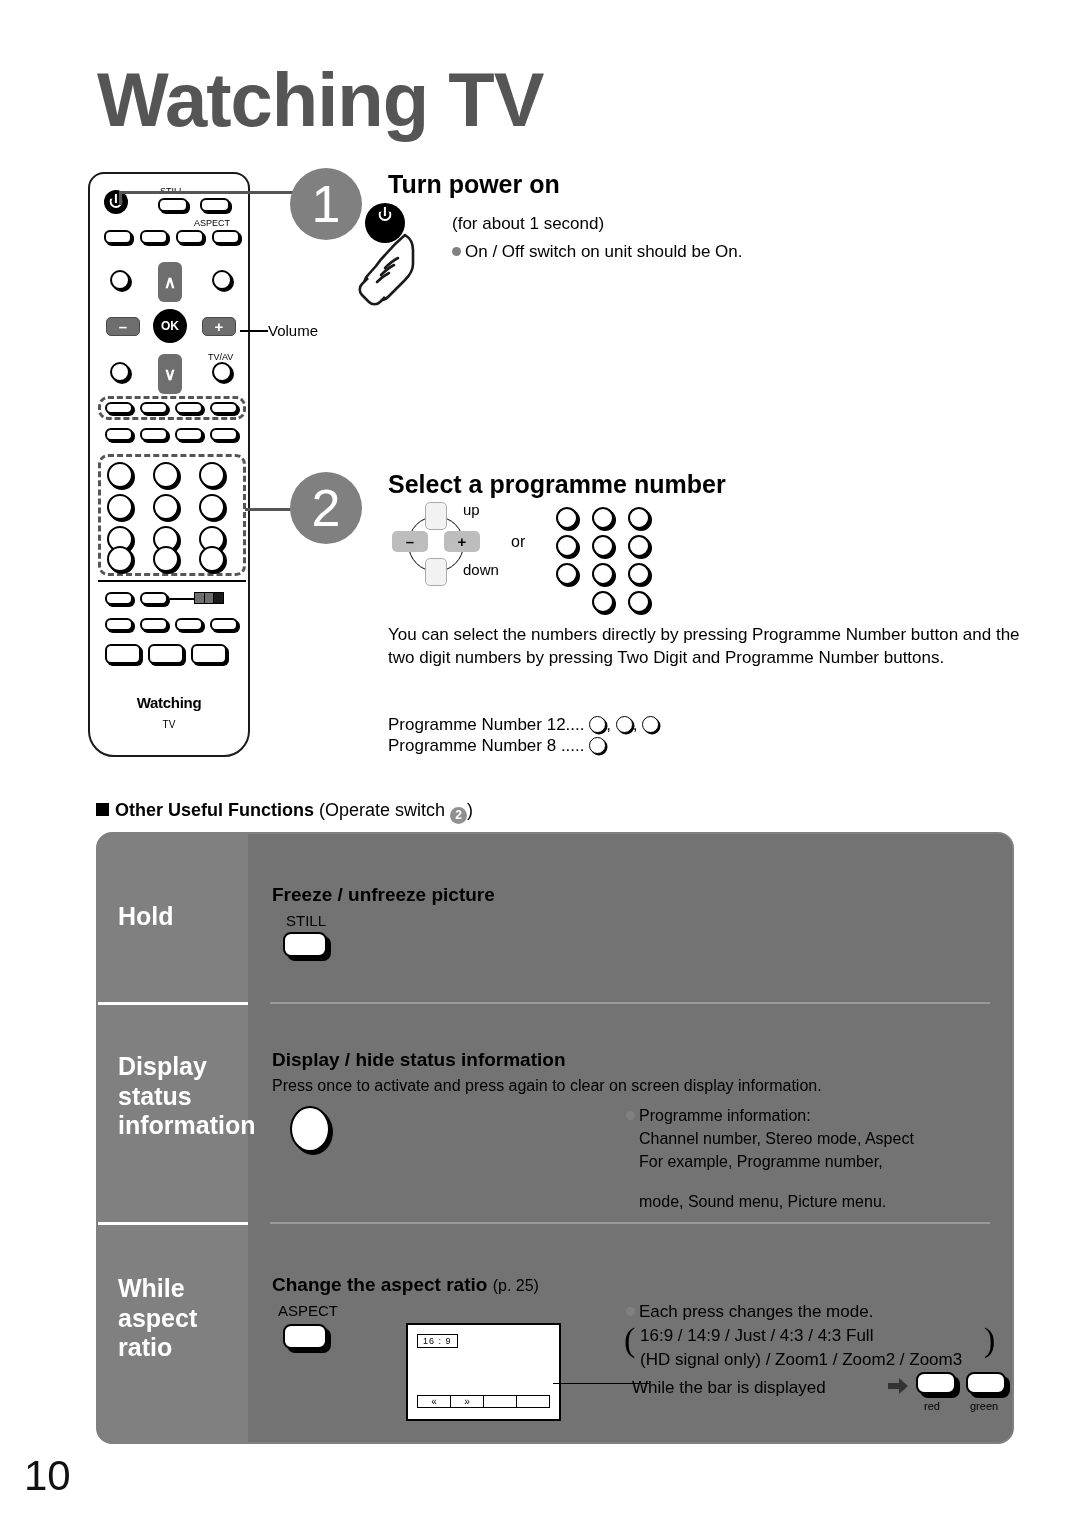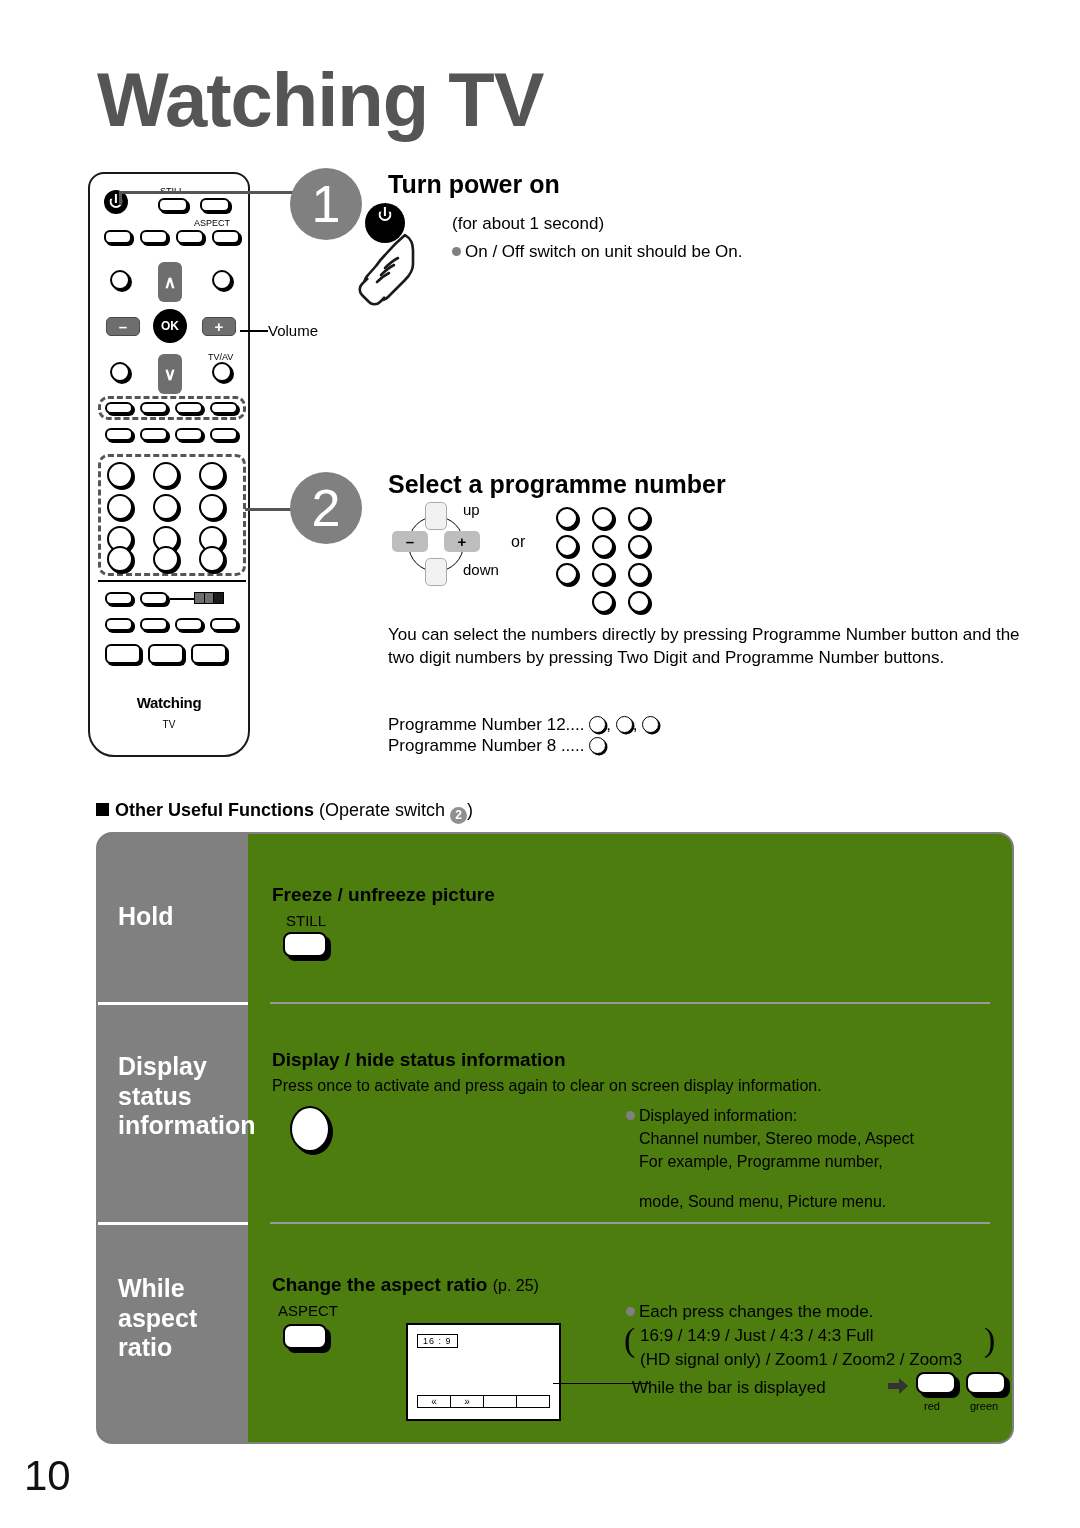--- a/index.html
+++ b/index.html
@@ -200,21 +200,21 @@
     font-size:12px;font-weight:bold;
     text-align:center;line-height:17px;
     vertical-align:-3px;
   }
 
   .func-table{
     position:absolute;left:96px;top:832px;
     width:918px;height:612px;
     border:2.5px solid #808080;
     border-radius:16px;
-    background:#4d7c0f;
+    background:#737373;
   }
   .func-side{
     position:absolute;left:0;top:0;
     width:150px;height:100%;
     background:#808080;
     border-radius:14px 0 0 14px;
   }
   .side-label{
     position:absolute;left:0;width:150px;
     color:#fff;font-size:25px;font-weight:bold;
@@ -449,21 +449,21 @@
 
   <div class="func-title" style="left:174px;top:50px;">Freeze / unfreeze picture</div>
   <div class="key-cap" style="left:188px;top:78px;">STILL</div>
   <div class="remote-key" style="left:185px;top:98px;"></div>
 
   <div class="func-title" style="left:174px;top:215px;">Display / hide status information</div>
   <div class="func-sub" style="left:174px;top:243px;">Press once to activate and press again to clear on screen display information.</div>
   <div class="big-circle-key" style="left:192px;top:272px;"></div>
 
   <div class="body-text" style="left:528px;top:270px;font-size:16px;line-height:1.45;">
-    <div><span class="bullet-dot"></span><span>Displayed information:</span></div>
+    <div><span class="bullet-dot"></span><span>Programme information:</span></div>
     <div style="padding-left:13px;">Channel number, Stereo mode, Aspect</div>
     <div style="padding-left:13px;">For example, Programme number,</div>
     <div style="padding-left:13px;margin-top:16px;">mode, Sound menu, Picture menu.</div>
   </div>
 
   <div class="func-title" style="left:174px;top:440px;">
     <span>Change the aspect ratio</span>
     <span class="pg">(p. 25)</span>
   </div>
   <div class="key-cap" style="left:180px;top:468px;">ASPECT</div>

